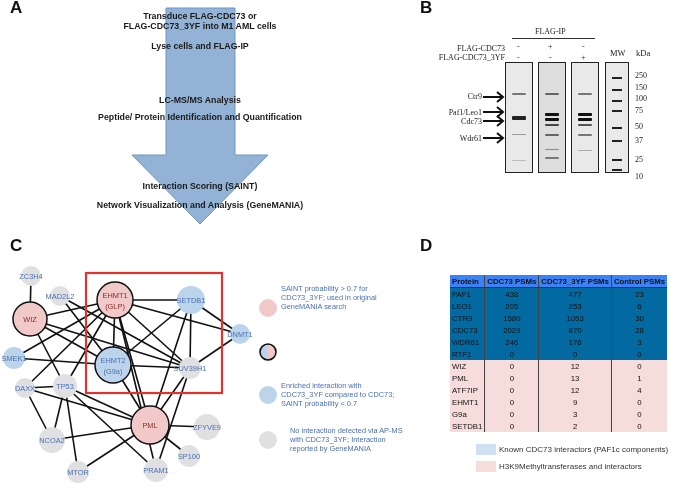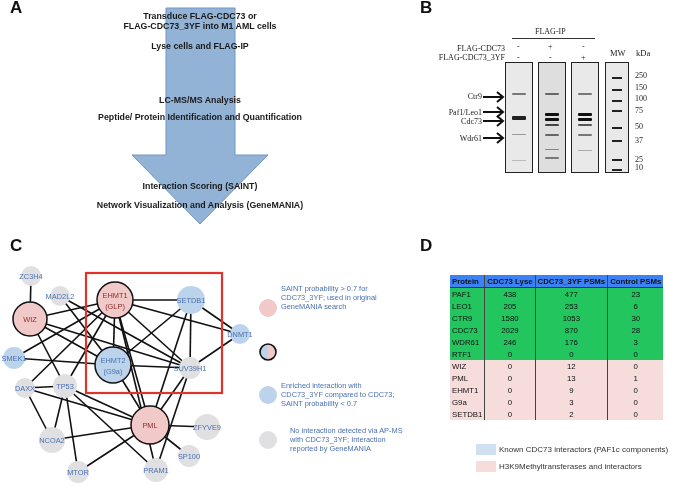--- a/index.html
+++ b/index.html
@@ -19,21 +19,21 @@
   #panel-c { position:absolute; left:0; top:230px; width:420px; height:262px; }
   #panel-c svg { position:absolute; left:0; top:0; }
   .legend-text { position:absolute; font-size:7.4px; color:#4a70b0; line-height:9.2px; }
   
   #panel-d { position:absolute; left:410px; top:230px; width:290px; height:262px; }
   table.psm { position:absolute; left:40px; top:45px; border-collapse:collapse; font-size:7.8px; }
   table.psm th { font-weight:bold; text-align:left; padding:0 2px; height:12px; border-bottom:1px solid #333; background:#3b82f6; white-space:nowrap; }
   table.psm td { padding:0 2px; height:12px; text-align:center; white-space:nowrap; }
   table.psm td:first-child { text-align:left; }
   table.psm th + th, table.psm td + td { border-left:1px solid #444; }
-  tr.blue td { background:#22c55e; }
+  tr.blue td { background:#0369a1; }
   tr.pink td { background:#f7dcdc; }
   .d-legend { position:absolute; font-size:8px; color:#333; }
   .d-swatch { position:absolute; width:20px; height:11px; }
 </style>
 </head>
 <body>
 
 <div id="panel-a">
   <div class="panel-label" style="left:10px;top:-2px;">A</div>
   <svg width="340" height="230">
@@ -104,21 +104,21 @@
     <div class="mw-band" style="top:106px;"></div>
   </div>
 
   <div class="b-text" style="left:275px;top:71px;">250</div>
   <div class="b-text" style="left:275px;top:83px;">150</div>
   <div class="b-text" style="left:275px;top:94px;">100</div>
   <div class="b-text" style="left:275px;top:106px;">75</div>
   <div class="b-text" style="left:275px;top:122px;">50</div>
   <div class="b-text" style="left:275px;top:136px;">37</div>
   <div class="b-text" style="left:275px;top:155px;">25</div>
-  <div class="b-text" style="left:275px;top:163px;">10</div>
+  <div class="b-text" style="left:275px;top:172px;">10</div>
 
   <div class="b-text" style="left:54px;top:92px;width:68px;text-align:right;">Ctr9</div>
   <div class="b-text" style="left:34px;top:108px;width:88px;text-align:right;">Paf1/Leo1</div>
   <div class="b-text" style="left:54px;top:117px;width:68px;text-align:right;">Cdc73</div>
   <div class="b-text" style="left:54px;top:134px;width:68px;text-align:right;">Wdr61</div>
   <svg style="position:absolute;left:122px;top:88px;" width="24" height="60">
     <g stroke="#111" stroke-width="2" fill="none">
       <path d="M1,9 H20 M15,4 L21,9 L15,14"></path>
       <path d="M1,24 H20 M15,19 L21,24 L15,29"></path>
       <path d="M1,33 H20 M15,28 L21,33 L15,38"></path>
@@ -269,21 +269,21 @@
       <div>reported by GeneMANIA</div>
   </div>
 </div>
 
 <div id="panel-d">
   <div class="panel-label" style="left:10px;top:6px;">D</div>
   <table class="psm">
     <thead>
       <tr>
         <th>Protein</th>
-        <th>CDC73 Lyse</th>
+        <th>CDC73 PSMs</th>
         <th>CDC73_3YF PSMs</th>
         <th>Control PSMs</th>
       </tr>
     </thead>
     <tbody id="psm-body">
         <tr class="blue">
           <td>PAF1</td>
           <td>438</td>
           <td>477</td>
           <td>23</td>
@@ -322,20 +322,26 @@
           <td>WIZ</td>
           <td>0</td>
           <td>12</td>
           <td>0</td>
         </tr>
         <tr class="pink">
           <td>PML</td>
           <td>0</td>
           <td>13</td>
           <td>1</td>
+        </tr>
+        <tr class="pink">
+          <td>ATF7IP</td>
+          <td>0</td>
+          <td>12</td>
+          <td>4</td>
         </tr>
         <tr class="pink">
           <td>EHMT1</td>
           <td>0</td>
           <td>9</td>
           <td>0</td>
         </tr>
         <tr class="pink">
           <td>G9a</td>
           <td>0</td>

